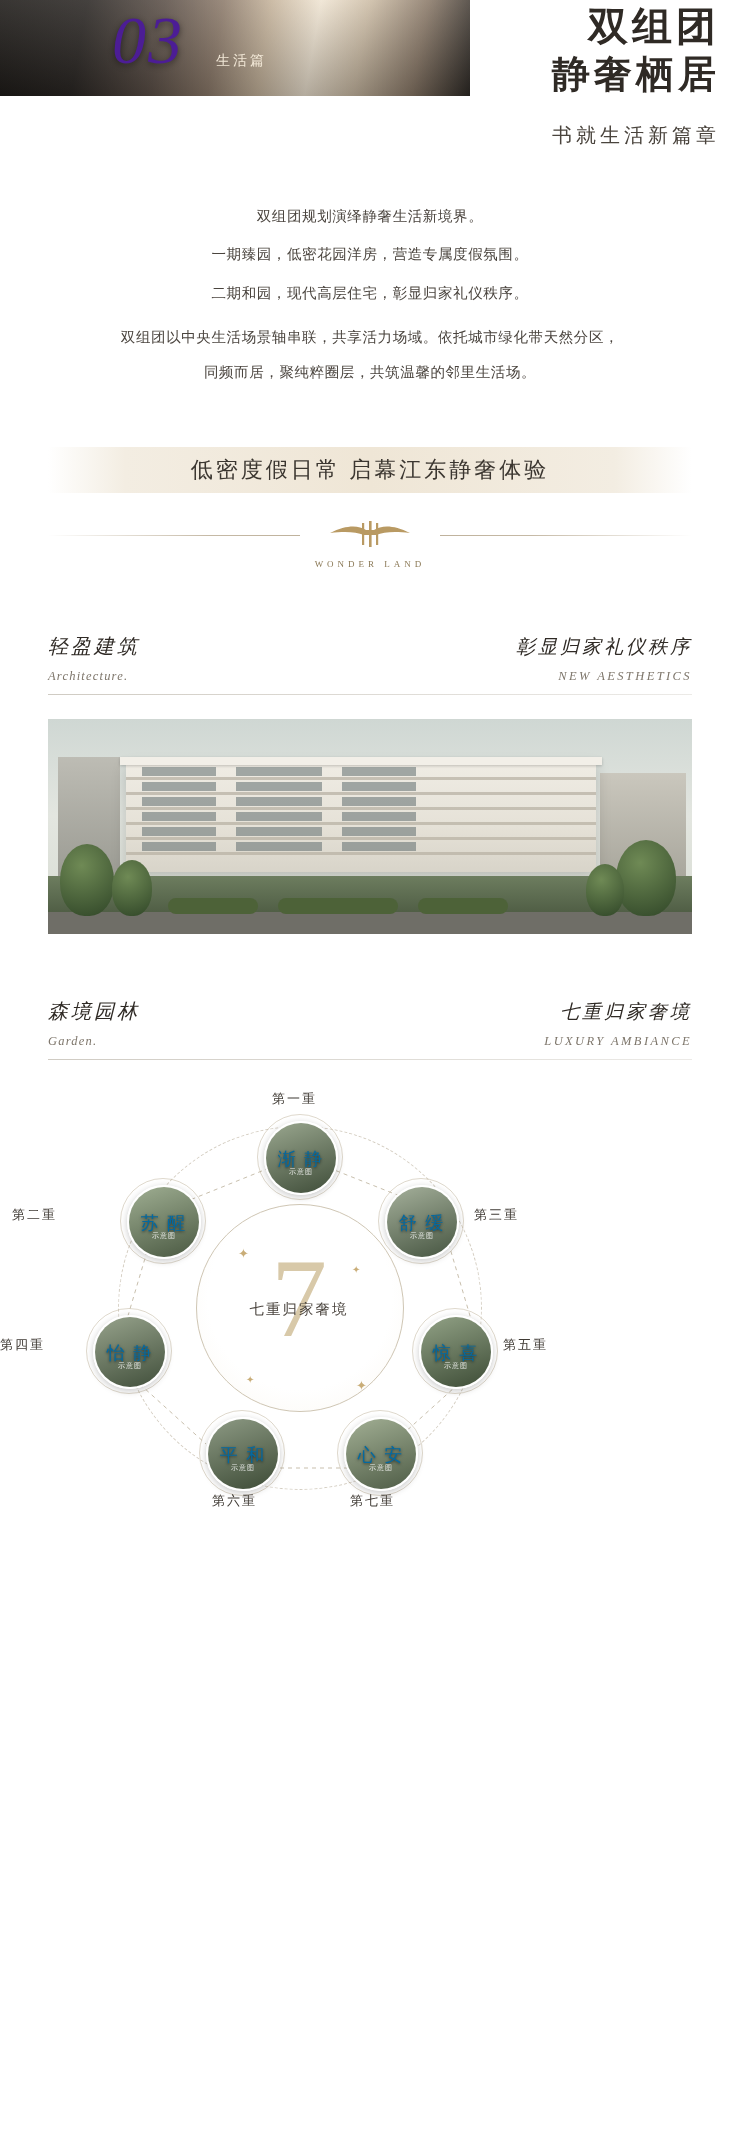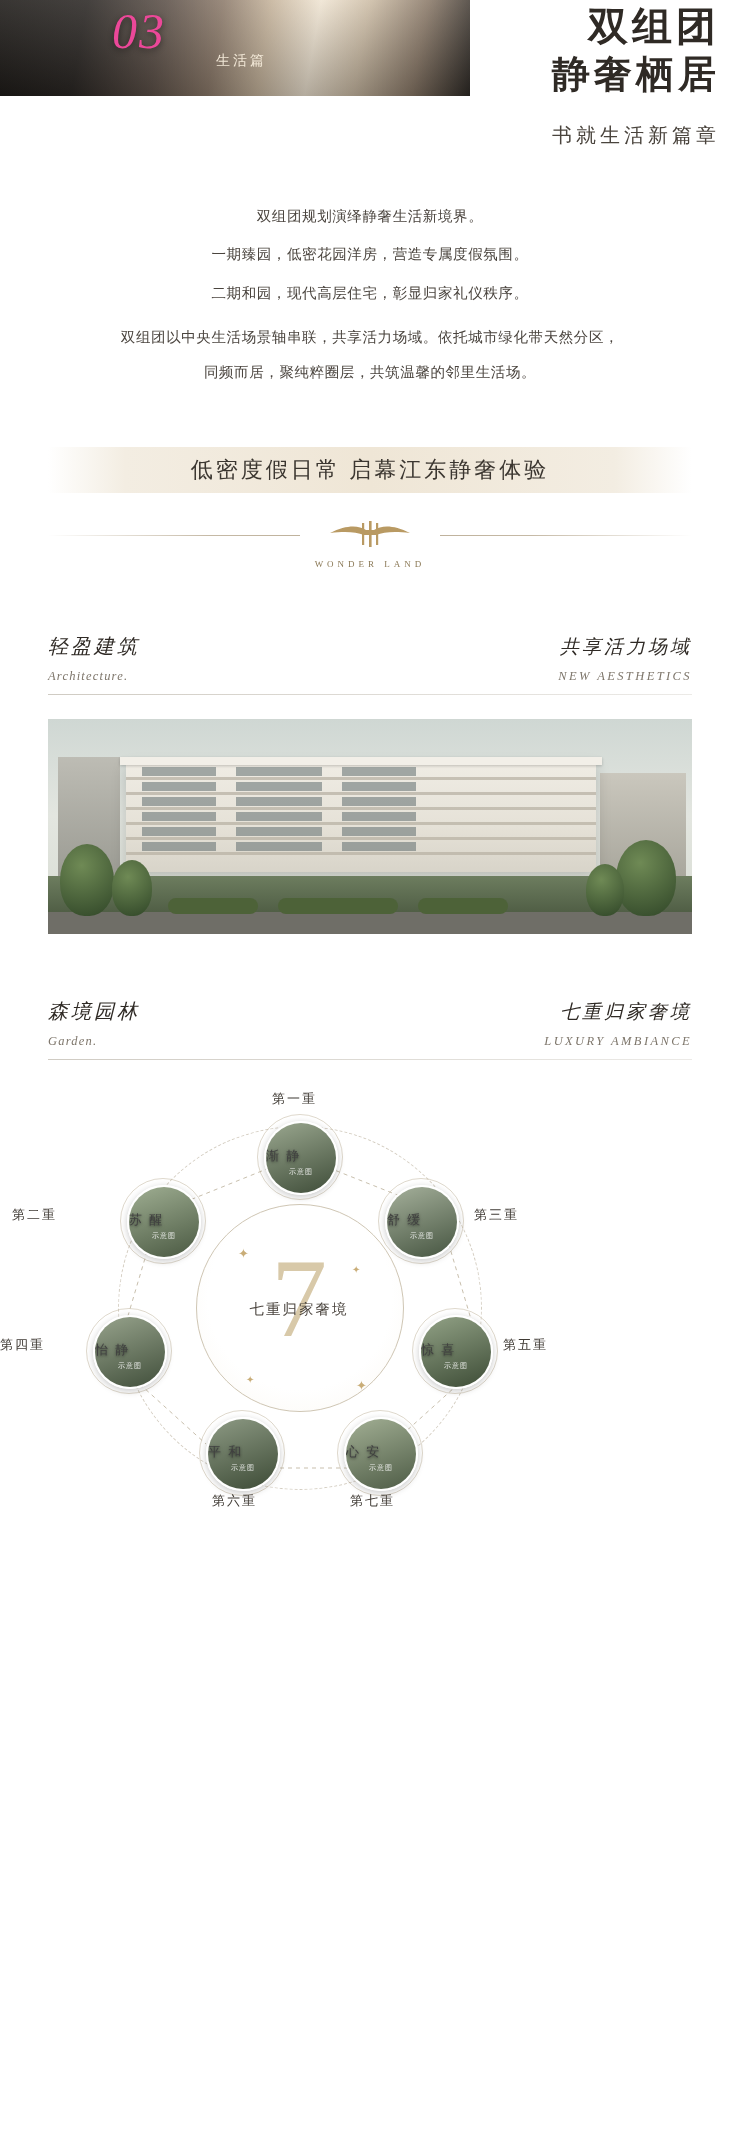--- a/index.html
+++ b/index.html
@@ -19,21 +19,21 @@
     background:
       linear-gradient(100deg,#1d1a17 0%,#2b2724 18%,#5c5048 34%,#8d7b6b 46%,#c6b49c 56%,#efe4d2 66%,#cdbda6 76%,#8b7a69 88%,#2e2a26 100%);
   }
   .hdr-bg:after{
     content:"";position:absolute;inset:0;
     background:linear-gradient(180deg,rgba(255,255,255,.12),rgba(0,0,0,.25));
   }
   .hdr-number{
     position:absolute;left:112px;top:6px;
     font-family:"Liberation Serif","DejaVu Serif",serif;
-    font-size:50px;font-style:italic;color:#ec4899;line-height:1;
+    font-size:68px;font-style:italic;color:#4c1d95;line-height:1;
     letter-spacing:2px;
     text-shadow:0 2px 6px rgba(0,0,0,.45);
   }
   .hdr-sub{
     position:absolute;left:216px;top:52px;
     font-size:14px;color:#f1e7d6;letter-spacing:3px;
   }
   .hdr-right{
     position:absolute;right:20px;top:4px;width:310px;text-align:right;
   }
@@ -151,22 +151,22 @@
     font-size:14.5px;color:#4a443e;letter-spacing:2px;
   }
   .spark{position:absolute;color:#c9ad78;font-size:13px;}
   .node{
     position:absolute;width:70px;height:70px;border-radius:50%;
     border:2px solid #ffffff;box-shadow:0 2px 7px rgba(0,0,0,.22);
     overflow:hidden;
   }
   .node .nimg{position:absolute;inset:0;}
   .node .ntxt{
-    position:absolute;left:0;right:0;top:24px;
-    color:#404040;font-size:13px;letter-spacing:2px;
+    position:absolute;left:0;right:0;top:24px;text-align:center;
+    color:#0369a1;font-size:18px;letter-spacing:2px;
     text-shadow:0 1px 3px rgba(0,0,0,.6);
     font-family:"Liberation Serif","DejaVu Serif",serif;
   }
   .node .nsub{
     position:absolute;left:0;right:0;top:44px;text-align:center;
     color:rgba(255,255,255,.85);font-size:7px;letter-spacing:1px;
   }
   .ring-ghost{
     position:absolute;width:84px;height:84px;border-radius:50%;
     border:1px solid rgba(190,178,154,.5);
@@ -219,21 +219,21 @@
         <rect x="50" y="4" width="2.2" height="22" fill="#b99a63"></rect>
       </svg>
     </div>
     <div class="logo-name">WONDER LAND</div>
   </div>
 
   <div class="section">
     <div class="sec-head">
       <div class="sec-row">
         <div class="sec-cn">轻盈建筑</div>
-        <div class="sec-cn right">共享活力场域</div>
+        <div class="sec-cn right">彰显归家礼仪秩序</div>
       </div>
       <div class="sec-row2">
         <div class="sec-en">Architecture.</div>
         <div class="sec-en right">NEW AESTHETICS</div>
       </div>
       <div class="sec-rule"></div>
     </div>
   </div>
 
   <div class="photo">

